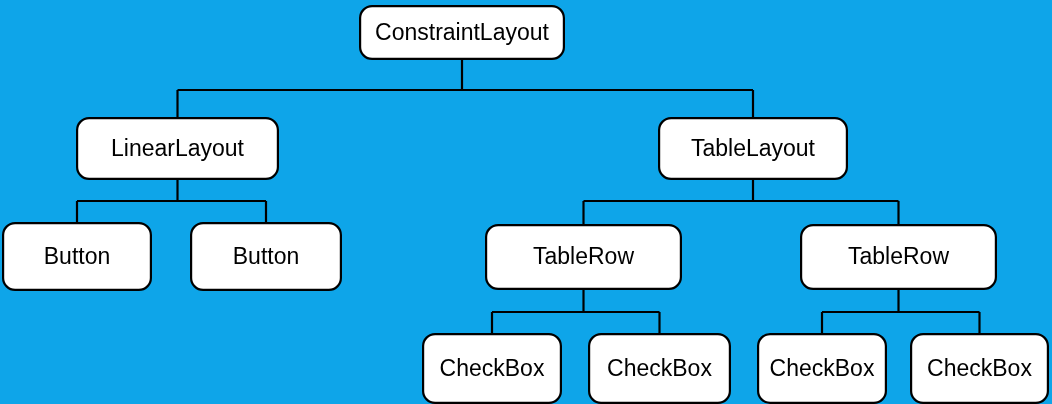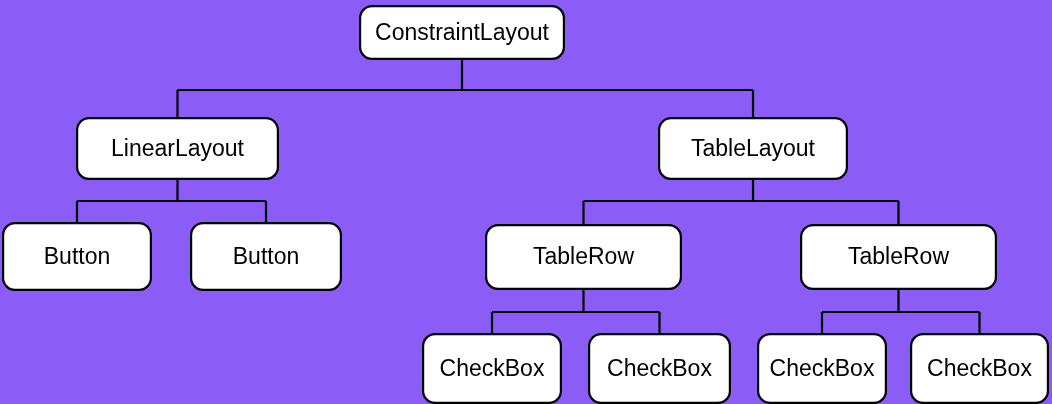--- a/index.html
+++ b/index.html
@@ -10,21 +10,21 @@
   body {
     width: 1052px;
     height: 404px;
     overflow: hidden;
     font-family: "Liberation Sans", sans-serif;
   }
   #diagram-root {
     position: relative;
     width: 1052px;
     height: 404px;
-    background: #8b5cf6;
+    background: #0ea5e9;
   }
   svg#tree-svg {
     display: block;
     width: 1052px;
     height: 404px;
   }
   .node-box {
     fill: #ffffff;
     stroke: #000000;
     stroke-width: 2.2;

